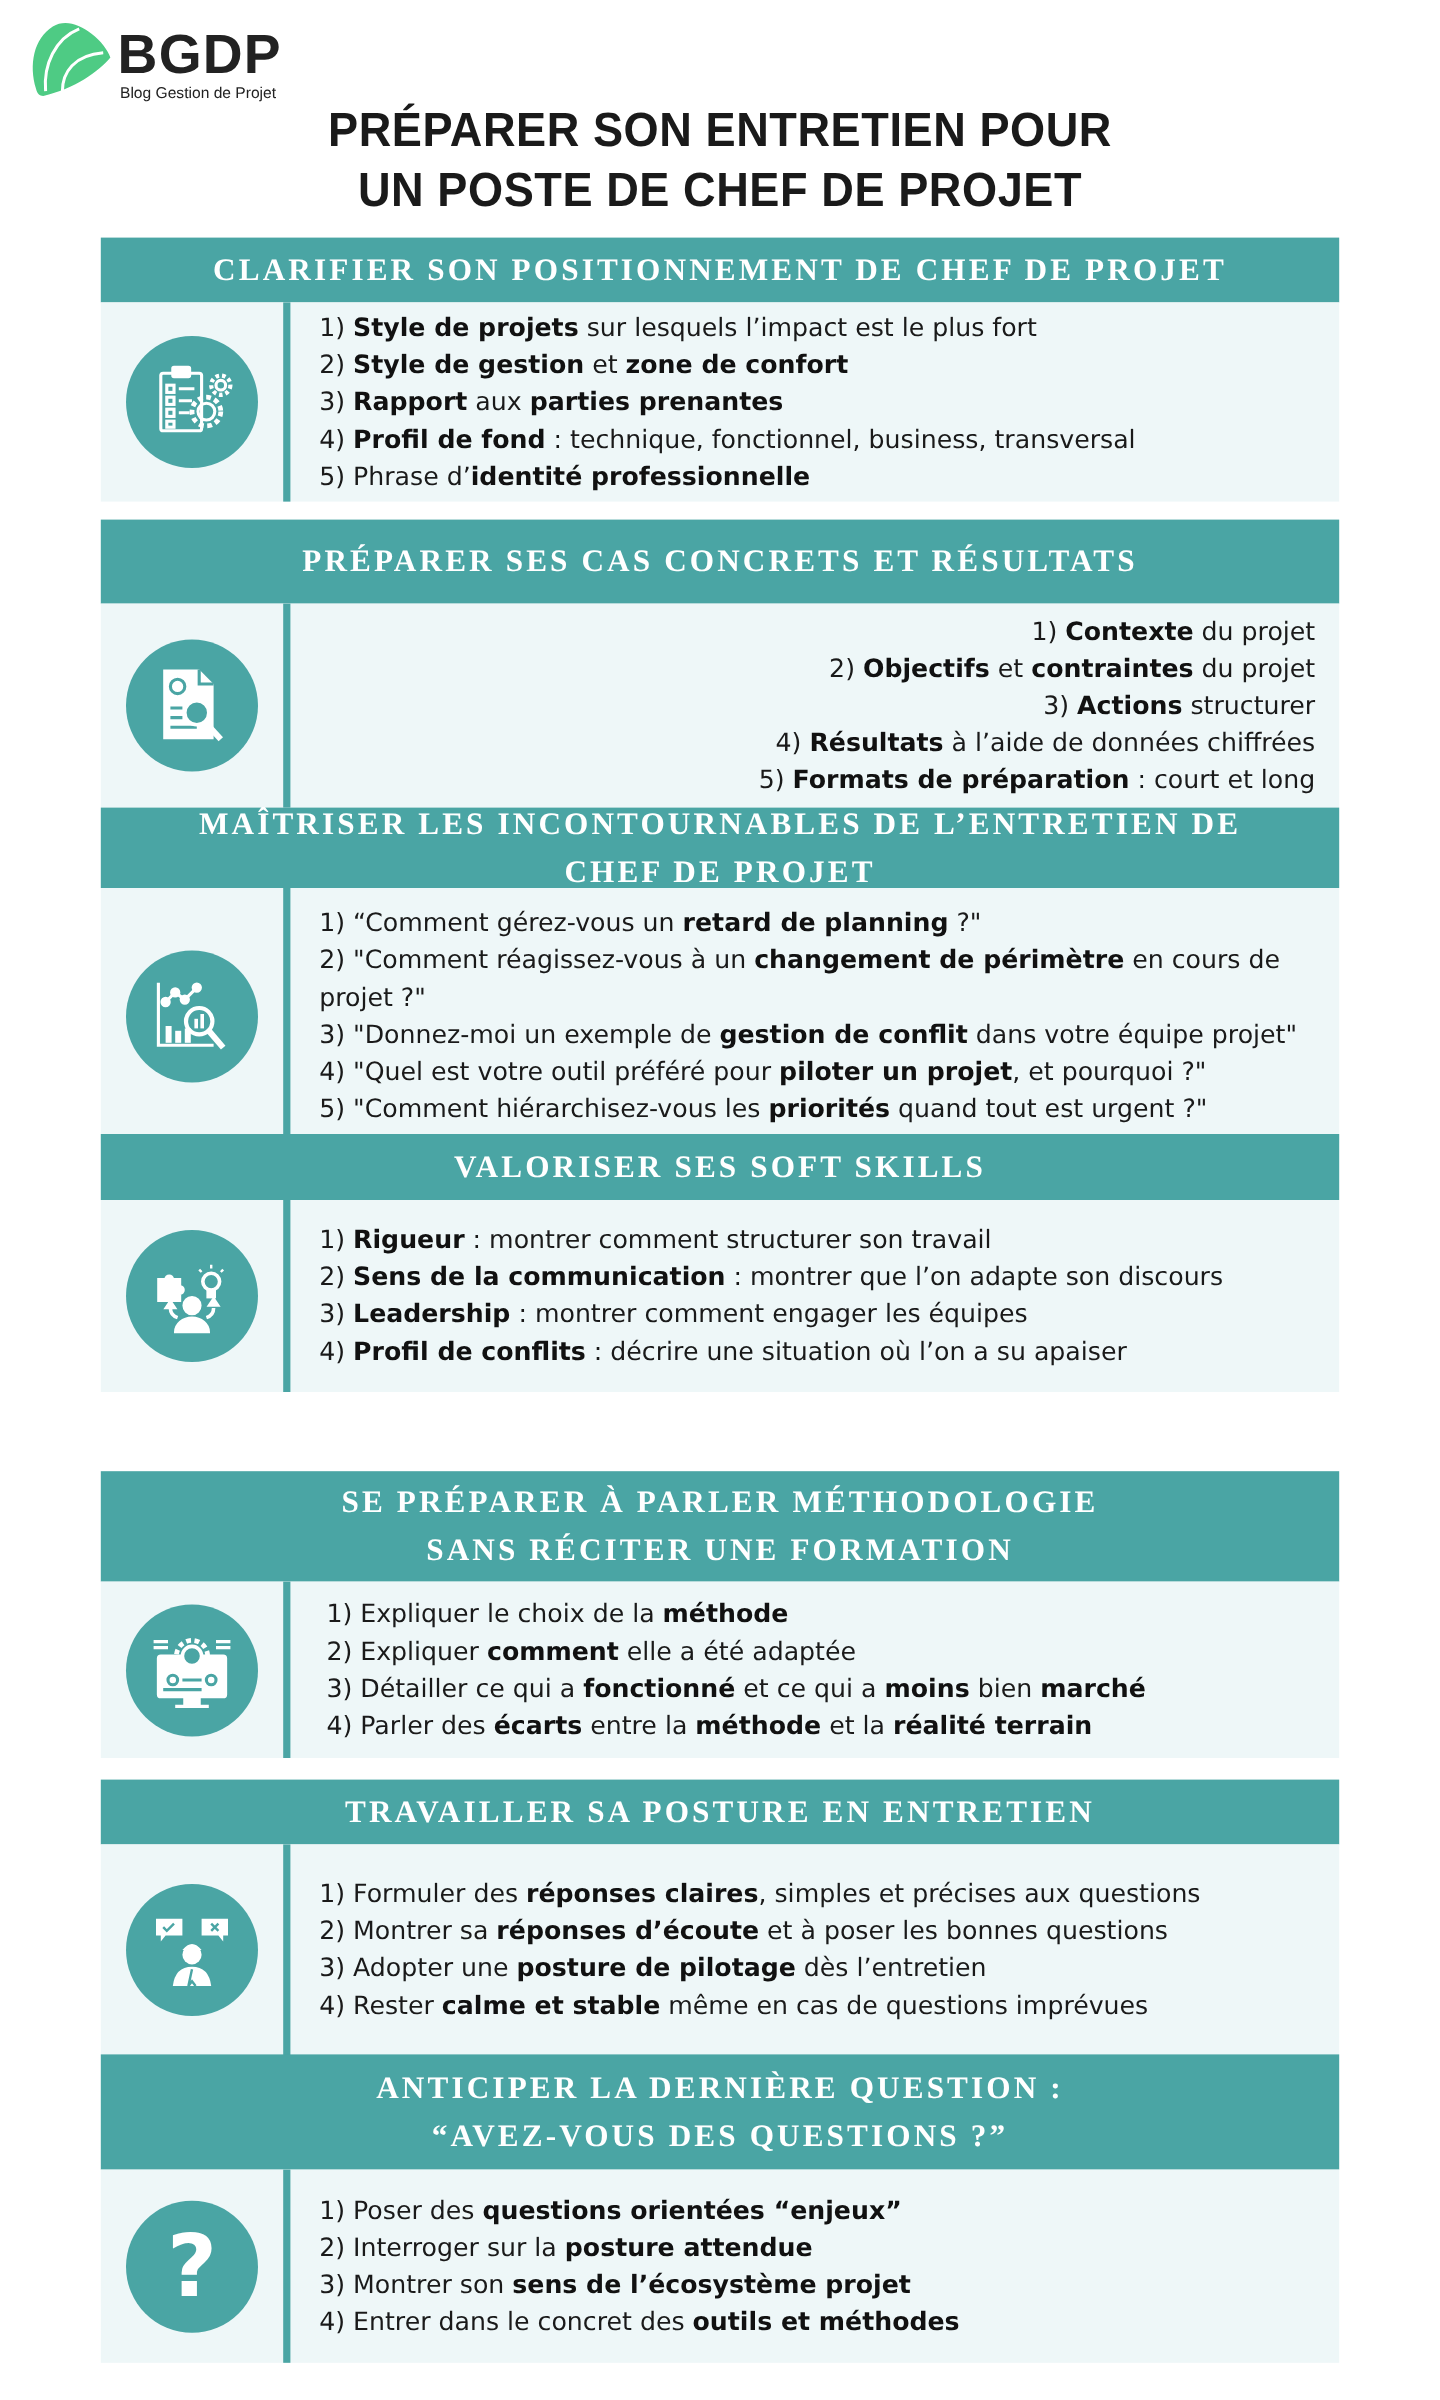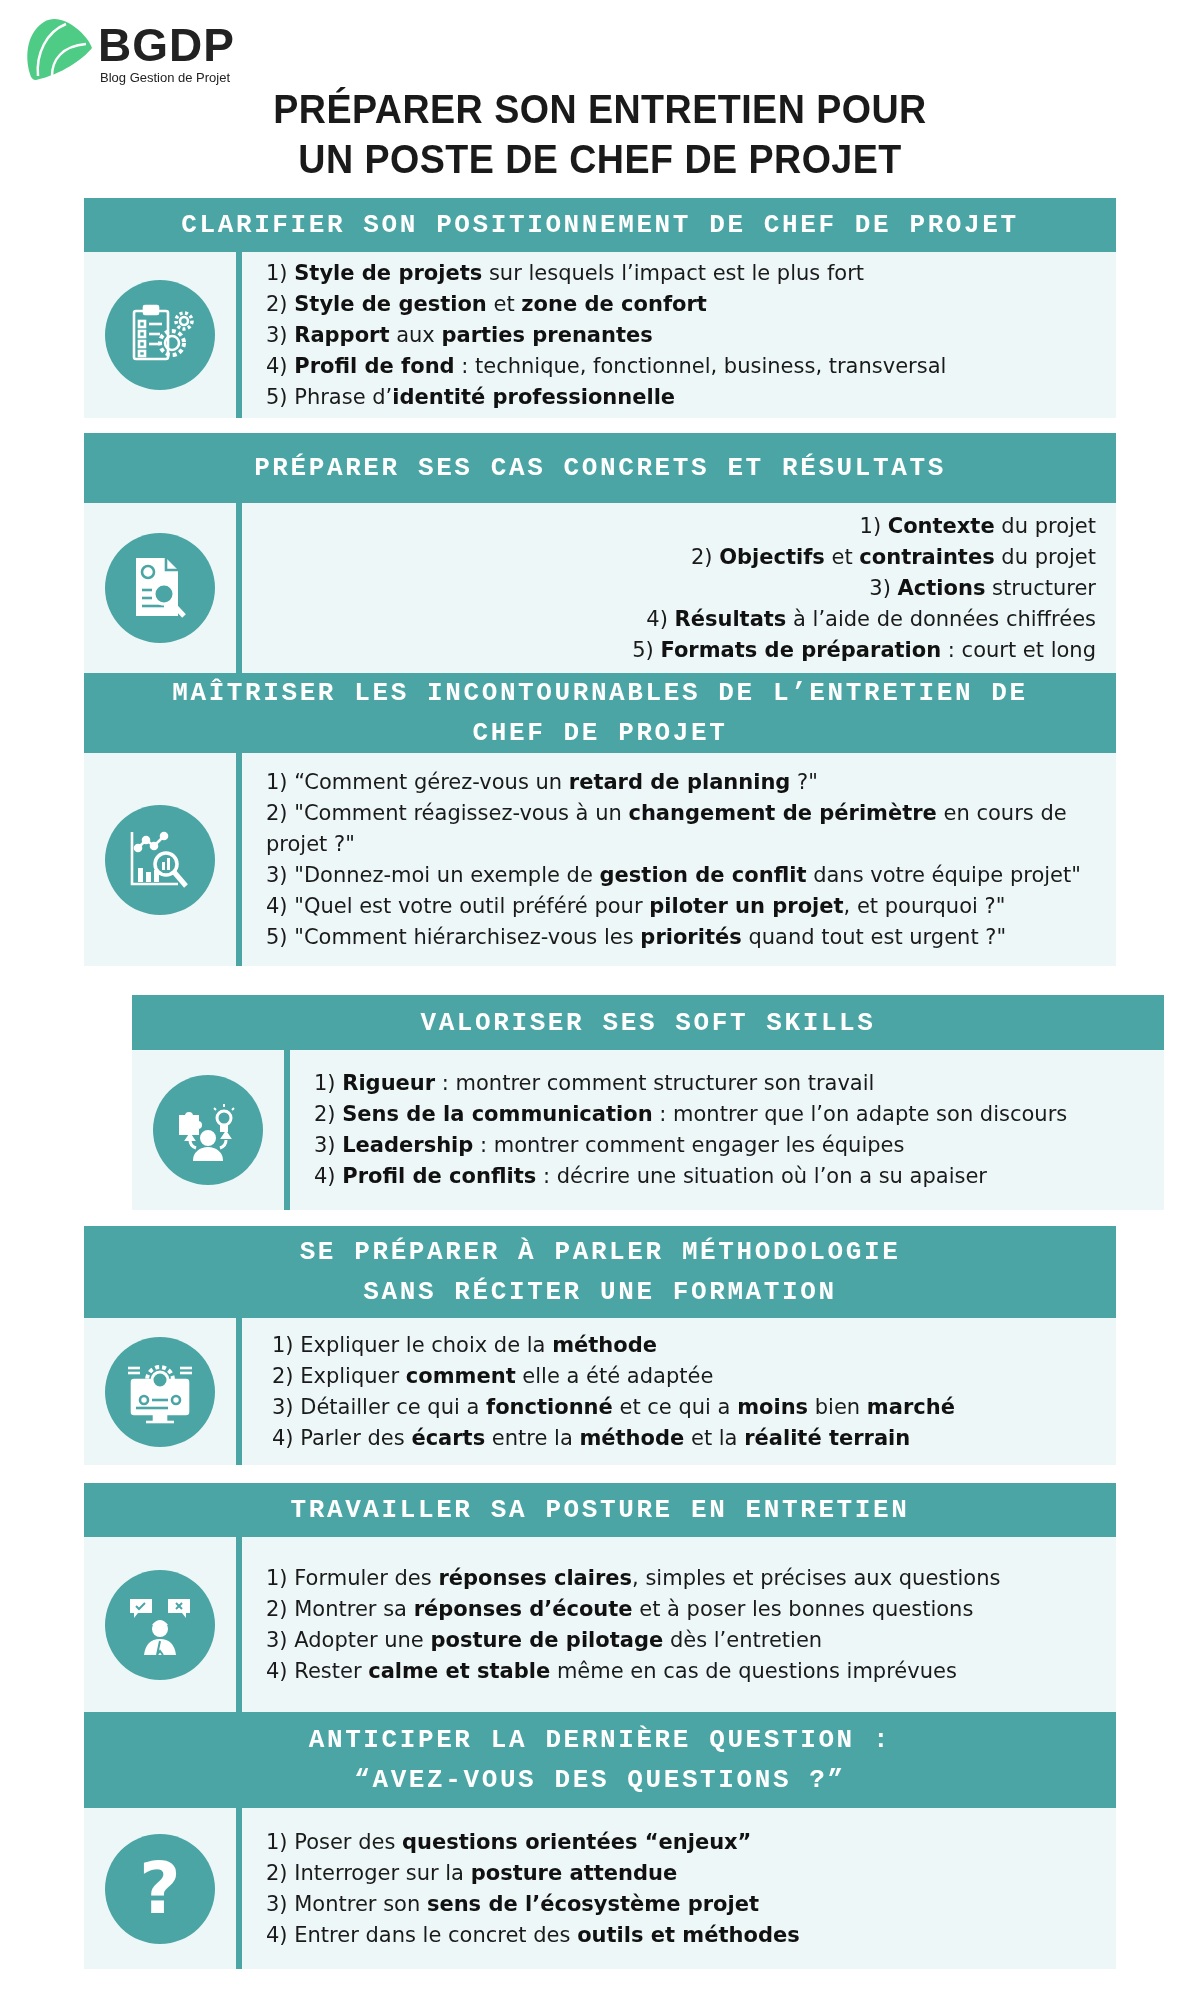--- a/index.html
+++ b/index.html
@@ -8,21 +8,21 @@
 
     .logo { position: absolute; left: 22px; top: 14px; width: 230px; height: 76px; }
     .logo-mark { position: absolute; left: 0; top: 0; width: 72px; height: 70px; }
     .logo-text { position: absolute; left: 76px; top: 8px; font-family: "Liberation Sans", sans-serif; font-weight: bold; font-size: 46px; line-height: 46px; color: #222222; letter-spacing: 1px; }
     .logo-sub { position: absolute; left: 78px; top: 56px; font-family: "Liberation Sans", sans-serif; font-size: 13px; line-height: 16px; color: #222222; white-space: nowrap; }
 
     .main-title { position: absolute; left: 0; top: 84px; width: 1200px; text-align: center; font-family: "Liberation Sans", sans-serif; font-weight: bold; font-size: 40px; line-height: 50px; color: #1a1a1a; letter-spacing: 0.5px; transform: scaleX(0.94); }
     .main-title span { display: block; }
 
     .panel { position: absolute; left: 84px; width: 1032px; }
-    .panel-header { background: #4aa5a4; color: #ffffff; text-align: center; font-family: Liberation Mono, monospace; font-weight: bold; font-size: 26px; line-height: 44px; letter-spacing: 2.6px; display: flex; flex-direction: column; justify-content: center; }
+    .panel-header { background: #4aa5a4; color: #ffffff; text-align: center; font-family: Liberation Serif, serif; font-weight: bold; font-size: 26px; line-height: 44px; letter-spacing: 2.6px; display: flex; flex-direction: column; justify-content: center; }
     .panel-header span { display: block; }
     .panel-body { position: relative; background: #eef7f8; }
     .panel-icon-col { position: absolute; left: 0; top: 0; bottom: 0; width: 152px; display: flex; align-items: center; justify-content: center; }
     .panel-divider { position: absolute; left: 152px; top: 0; bottom: 0; width: 6px; background: #4aa5a4; }
     .icon-circle { width: 110px; height: 110px; border-radius: 50%; background: #4aa5a4; display: flex; align-items: center; justify-content: center; }
     .icon-circle svg { width: 72px; height: 72px; }
     .items { position: absolute; left: 182px; top: 0; right: 20px; bottom: 0; display: flex; flex-direction: column; justify-content: center; }
     .item { font-family: "DejaVu Sans", sans-serif; font-size: 21px; line-height: 31px; color: #1a1a1a; white-space: normal; }
     .item b { font-weight: bold; color: #111111; }
   </style>
@@ -102,21 +102,21 @@
         <div class="items" style="left: 198px; text-align: right;">
           <div class="item"><span>1) </span><b>Contexte</b><span> du projet</span></div>
           <div class="item"><span>2) </span><b>Objectifs</b><span> et </span><b>contraintes</b><span> du projet</span></div>
           <div class="item"><span>3) </span><b>Actions</b><span> structurer</span></div>
           <div class="item"><span>4) </span><b>Résultats</b><span> à l’aide de données chiffrées</span></div>
           <div class="item"><span>5) </span><b>Formats de préparation</b><span> : court et long</span></div>
         </div>
       </div>
     </section>
     <section class="panel" style="top: 673px;">
-      <div class="panel-header" style="height: 80px;">
+      <div class="panel-header" style="height: 67px;">
         <span style="line-height: 40px;">MAÎTRISER LES INCONTOURNABLES DE L’ENTRETIEN DE</span>
         <span style="line-height: 40px;">CHEF DE PROJET</span>
       </div>
       <div class="panel-body" style="height: 213px;">
         <div class="panel-icon-col">
           <div class="icon-circle">
   <svg viewBox="0 0 72 72" fill="none" stroke="#fff" stroke-width="2.6">
     <polyline points="8,8 8,60 54,60"></polyline>
     <polyline points="14,24 22,16 30,22 40,12"></polyline>
     <circle cx="14" cy="24" r="3" fill="#fff"></circle>
@@ -136,21 +136,21 @@
         <div class="panel-divider"></div>
         <div class="items" style="left: 182px;">
           <div class="item"><span>1) “Comment gérez-vous un </span><b>retard de planning</b><span> ?"</span></div>
           <div class="item"><span>2) "Comment réagissez-vous à un </span><b>changement de périmètre</b><span> en cours de projet ?"</span></div>
           <div class="item"><span>3) "Donnez-moi un exemple de </span><b>gestion de conflit</b><span> dans votre équipe projet"</span></div>
           <div class="item"><span>4) "Quel est votre outil préféré pour </span><b>piloter un projet</b><span>, et pourquoi ?"</span></div>
           <div class="item"><span>5) "Comment hiérarchisez-vous les </span><b>priorités</b><span> quand tout est urgent ?"</span></div>
         </div>
       </div>
     </section>
-    <section class="panel" style="top: 995px; margin-left: 48px;">
+    <section class="panel" style="top: 945px;">
       <div class="panel-header" style="height: 55px;">
         <span>VALORISER SES SOFT SKILLS</span>
       </div>
       <div class="panel-body" style="height: 160px;">
         <div class="panel-icon-col">
           <div class="icon-circle">
   <svg viewBox="0 0 72 72" fill="#fff" stroke="#fff" stroke-width="2">
     <path d="M8 22 h6 a3 3 0 1 1 6 0 h6 v6 a3 3 0 1 1 0 6 v6 h-18 Z"></path>
     <circle cx="52" cy="24" r="7" fill="none" stroke-width="3"></circle>
     <rect x="49" y="31" width="6" height="6"></rect>

